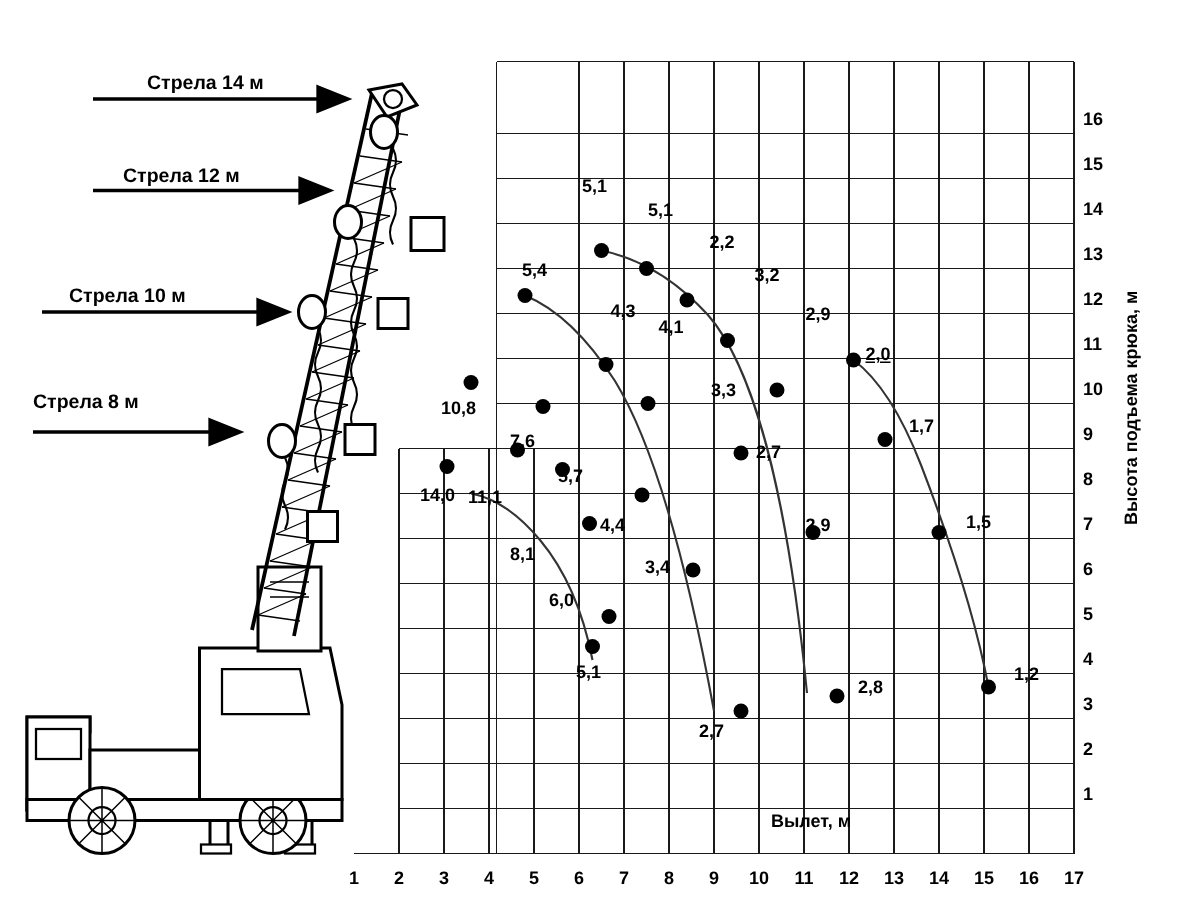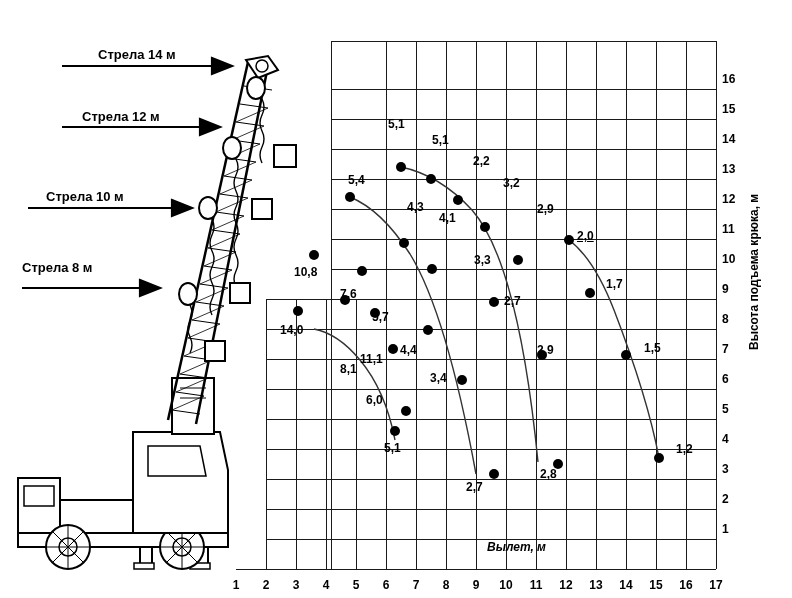--- a/index.html
+++ b/index.html
@@ -221,40 +221,40 @@
 
   <div class="lbl" style="left:388px;top:118px;">5,1</div>
   <div class="lbl" style="left:432px;top:134px;">5,1</div>
   <div class="lbl" style="left:473px;top:155px;">2,2</div>
   <div class="lbl" style="left:503px;top:177px;">3,2</div>
   <div class="lbl" style="left:537px;top:203px;">2,9</div>
   <div class="lbl" style="left:577px;top:230px;text-decoration:underline;">2,0</div>
   <div class="lbl" style="left:606px;top:278px;">1,7</div>
   <div class="lbl" style="left:644px;top:342px;">1,5</div>
   <div class="lbl" style="left:676px;top:443px;">1,2</div>
-  <div class="lbl" style="left:540px;top:452px;margin-top:16px;">2,8</div>
+  <div class="lbl" style="left:572px;top:452px;">2,8</div>
   <div class="lbl" style="left:537px;top:344px;">2,9</div>
   <div class="lbl" style="left:504px;top:295px;">2,7</div>
   <div class="lbl" style="left:466px;top:481px;">2,7</div>
   <div class="lbl" style="left:474px;top:254px;">3,3</div>
   <div class="lbl" style="left:439px;top:212px;">4,1</div>
   <div class="lbl" style="left:407px;top:201px;">4,3</div>
   <div class="lbl" style="left:348px;top:174px;">5,4</div>
   <div class="lbl" style="left:294px;top:266px;">10,8</div>
   <div class="lbl" style="left:340px;top:288px;">7,6</div>
   <div class="lbl" style="left:372px;top:311px;">5,7</div>
   <div class="lbl" style="left:280px;top:324px;">14,0</div>
-  <div class="lbl" style="left:312px;top:353px;margin-left:48px;">11,1</div>
+  <div class="lbl" style="left:312px;top:325px;">11,1</div>
   <div class="lbl" style="left:340px;top:363px;">8,1</div>
   <div class="lbl" style="left:400px;top:344px;">4,4</div>
   <div class="lbl" style="left:366px;top:394px;">6,0</div>
   <div class="lbl" style="left:430px;top:372px;">3,4</div>
   <div class="lbl" style="left:384px;top:442px;">5,1</div>
 
-  <div class="lbl axislbl" style="left:487px;top:541px;font-style:italic;">Вылет, м</div>
+  <div class="lbl axislbl" style="left:514px;top:541px;">Вылет, м</div>
   <div class="vert" style="left:747px;top:350px;">Высота подъема крюка, м</div>
 
   <div class="tick" style="left:228px;top:578px;">1</div>
   <div class="tick" style="left:258px;top:578px;">2</div>
   <div class="tick" style="left:288px;top:578px;">3</div>
   <div class="tick" style="left:318px;top:578px;">4</div>
   <div class="tick" style="left:348px;top:578px;">5</div>
   <div class="tick" style="left:378px;top:578px;">6</div>
   <div class="tick" style="left:408px;top:578px;">7</div>
   <div class="tick" style="left:438px;top:578px;">8</div>

